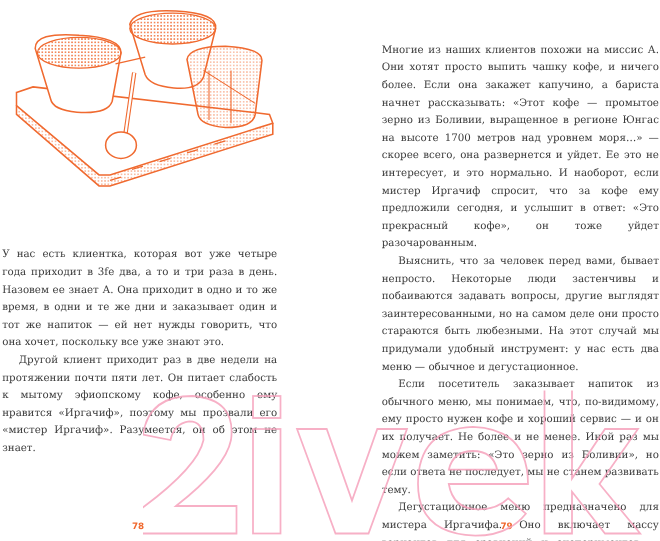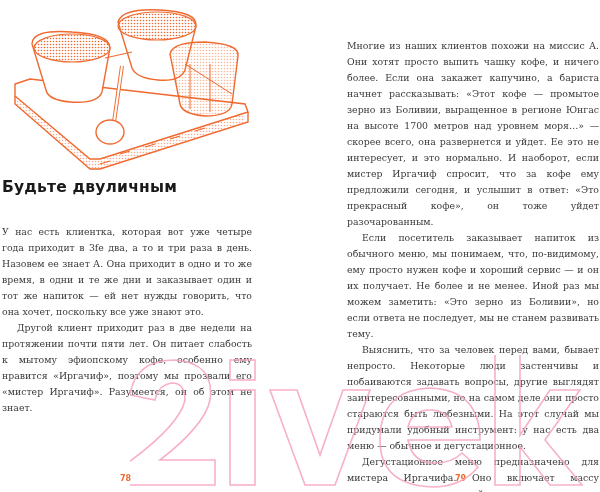--- a/index.html
+++ b/index.html
@@ -48,36 +48,35 @@
     <path d="M160 50 Q162 38 195 38 Q230 40 228 52 L222 100 Q220 112 195 112 Q172 110 170 100 Z" fill="url(#dots)" opacity="0.5"></path>
     <path d="M160 50 Q162 38 195 38 Q230 40 228 52 L222 100 Q220 112 195 112 Q172 110 170 100 Z" fill="none" stroke="#f06a30" stroke-width="1.4"></path>
     <path d="M175 60 L222 90 M180 60 L180 105 M200 60 L200 108" stroke="#f06a30" stroke-width="1"></path>
 
     <path d="M112 62 L104 118" stroke="#f06a30" stroke-width="4" fill="none"></path>
     <path d="M112 62 L104 118" stroke="#fff" stroke-width="2" fill="none"></path>
     <ellipse cx="100" cy="128" rx="14" ry="12" fill="#fff" stroke="#f06a30" stroke-width="1.4"></ellipse>
     <line x1="95" y1="54" x2="122" y2="48" stroke="#f06a30" stroke-width="1.2"></line>
   </svg>
 
-  <h2 class="heading">Будьте двуличным</h2>
 
   <div class="text text-left">
     <p class="first">У нас есть клиентка, которая вот уже четыре года приходит в 3fe два, а то и три раза в день. Назовем ее знает А. Она приходит в одно и то же время, в одни и те же дни и заказывает один и тот же напиток — ей нет нужды говорить, что она хочет, поскольку все уже знают это.</p>
     <p>Другой клиент приходит раз в две недели на протяжении почти пяти лет. Он питает слабость к мытому эфиопскому кофе, особенно ему нравится «Иргачиф», поэтому мы прозвали его «мистер Иргачиф». Разумеется, он об этом не знает.</p>
 
   </div>
 
   <div class="page-number pn-left" style="color:#f06a30">78</div>
 </div>
 
 <div class="page page-right">
   <div class="text text-right">
     <p class="first">Многие из наших клиентов похожи на миссис А. Они хотят просто выпить чашку кофе, и ничего более. Если она закажет капучино, а бариста начнет рассказывать: «Этот кофе — промытое зерно из Боливии, выращенное в регионе Юнгас на высоте 1700 метров над уровнем моря…» — скорее всего, она развернется и уйдет. Ее это не интересует, и это нормально. И наоборот, если мистер Иргачиф спросит, что за кофе ему предложили сегодня, и услышит в ответ: «Это прекрасный кофе», он тоже уйдет разочарованным.</p>
+    <p>Выяснить, что за человек перед вами, бывает непросто. Некоторые люди застенчивы и побаиваются задавать вопросы, другие выглядят заинтересованными, но на самом деле они просто стараются быть любезными. На этот случай мы придумали удобный инструмент: у нас есть два меню — обычное и дегустационное.</p>
     <p>Если посетитель заказывает напиток из обычного меню, мы понимаем, что, по-видимому, ему просто нужен кофе и хороший сервис — и он их получает. Не более и не менее. Иной раз мы можем заметить: «Это зерно из Боливии», но если ответа не последует, мы не станем развивать тему.</p>
-    <p>Выяснить, что за человек перед вами, бывает непросто. Некоторые люди застенчивы и побаиваются задавать вопросы, другие выглядят заинтересованными, но на самом деле они просто стараются быть любезными. На этот случай мы придумали удобный инструмент: у нас есть два меню — обычное и дегустационное.</p>
     <p>Дегустационное меню предназначено для мистера Иргачифа. Оно включает массу вариантов для сравнений и экспериментов — желающий может попробовать все сорта кофе, которые есть в наличии. Если человек выбрал что-то из дегустационного меню, это показывает, что он интересуется кофе и хочет узнать о нем еще больше. Мы рассказываем ему о выращивании кофе, о разных сортах и регионах и даже снабжаем материалами, которые можно почитать на досуге. Нередко это порождает новые вопросы, и так мы порой сближаемся и беседуем с очень интересными людьми.</p>
 
   </div>
 
   <div class="page-number pn-right" style="color:#f06a30">79</div>
 </div>
 
 <svg class="watermark" viewBox="0 0 470 137">
   <g fill="none" stroke="#f6a3bd" stroke-width="1.6" opacity="0.85">
 

